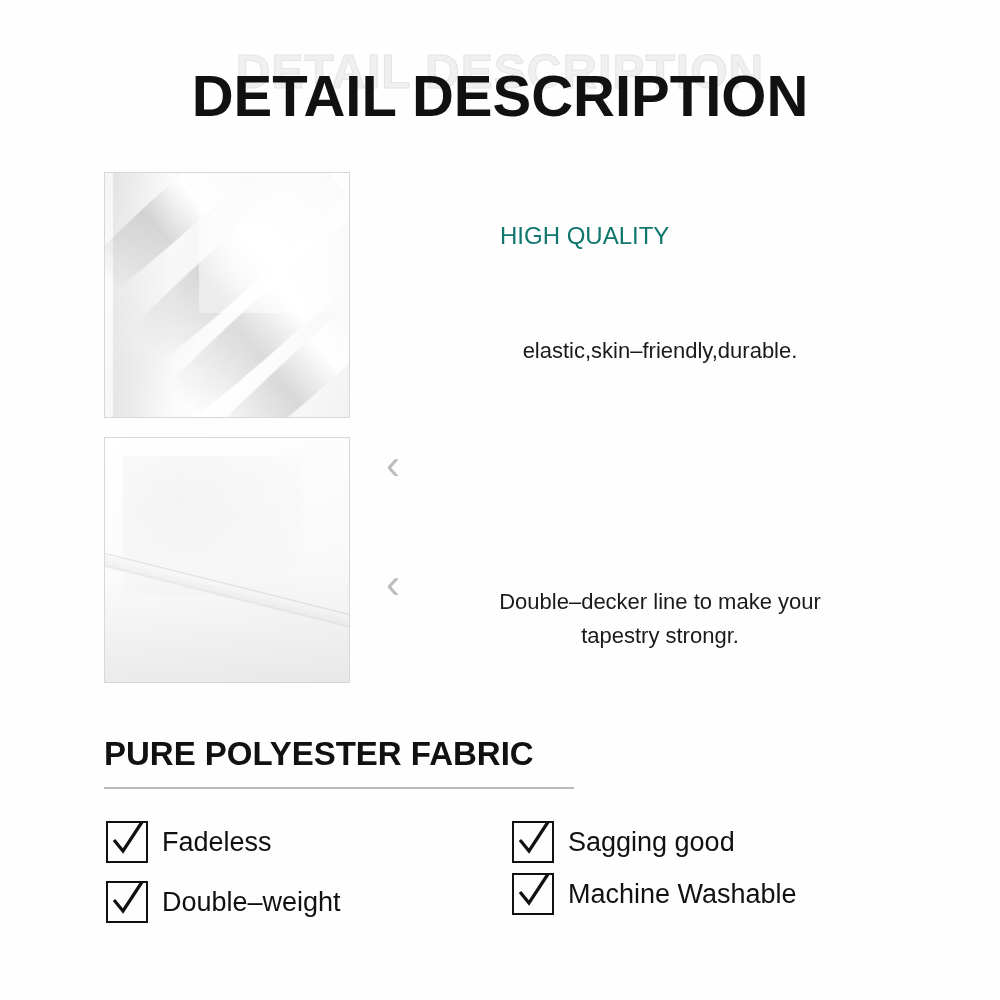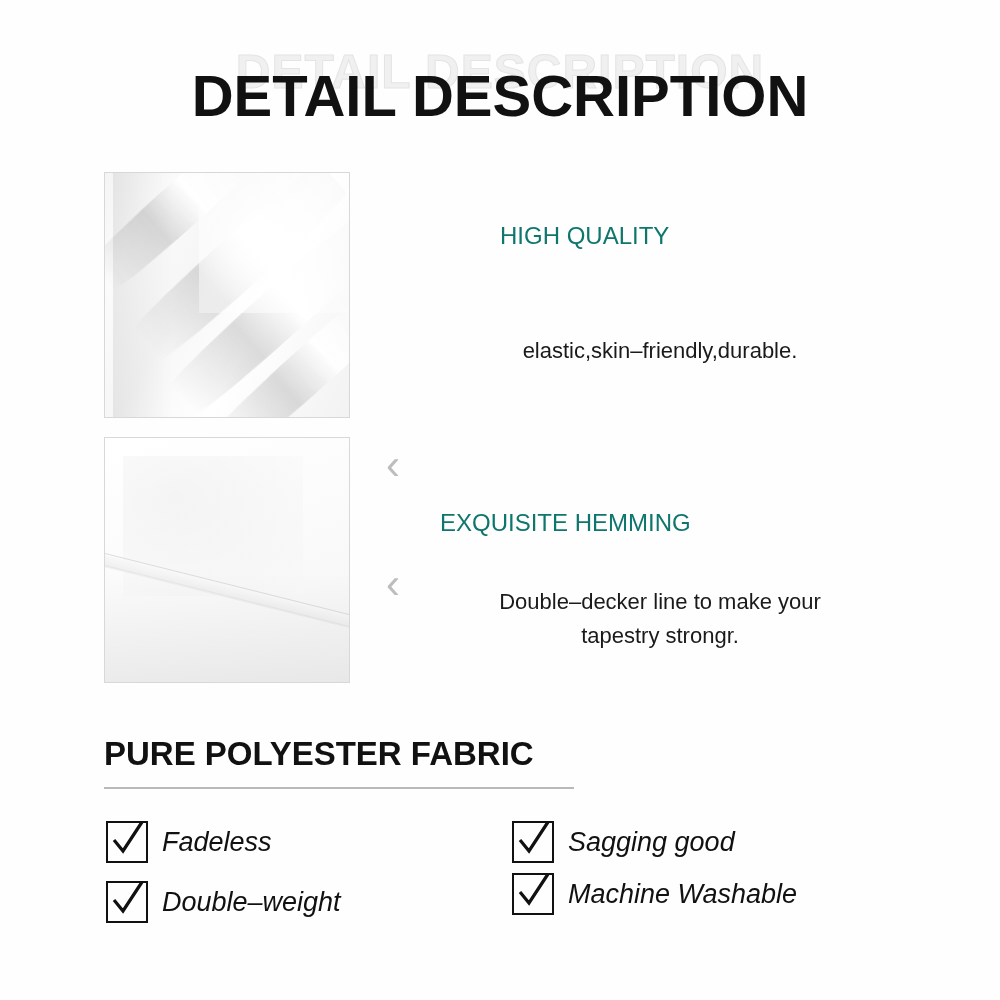--- a/index.html
+++ b/index.html
@@ -196,21 +196,20 @@
     top: 52px;
     width: 470px;
     height: 2px;
     background: #b9b9b9;
   }
   .check-item {
     position: absolute;
     display: flex;
     align-items: center;
     gap: 14px;
-    font-style: italic;
   }
   .checkbox {
     width: 38px;
     height: 38px;
     border: 2px solid #111111;
     position: relative;
     flex: 0 0 auto;
   }
   .checkbox svg {
     position: absolute;
@@ -253,21 +252,20 @@
     <div class="feature-photo" style="top:0;">
       <div class="fabric-b">
         <div class="hem-soft"></div>
         <div class="hem-band"></div>
         <div class="hem-line h1"></div>
         <div class="hem-line h2"></div>
         <div class="hem-shade"></div>
       </div>
     </div>
     <div class="chevron" style="left:386px; top:126px;">‹</div>
-    <div class="feature-heading" style="left:440px; top:72px;">EXQUISITE HEMMING</div>
     <div class="feature-text" style="left:400px; top:182px;">tapestry strongr.</div>
     <div class="feature-text" style="left:400px; top:148px;">Double–decker line to make your</div>
   </div>
 
   <div class="bottom">
     <div class="bottom-title">PURE POLYESTER FABRIC</div>
     <div class="bottom-rule"></div>
 
     <div class="check-item" style="left:106px; top:86px;">
       <span class="checkbox">

